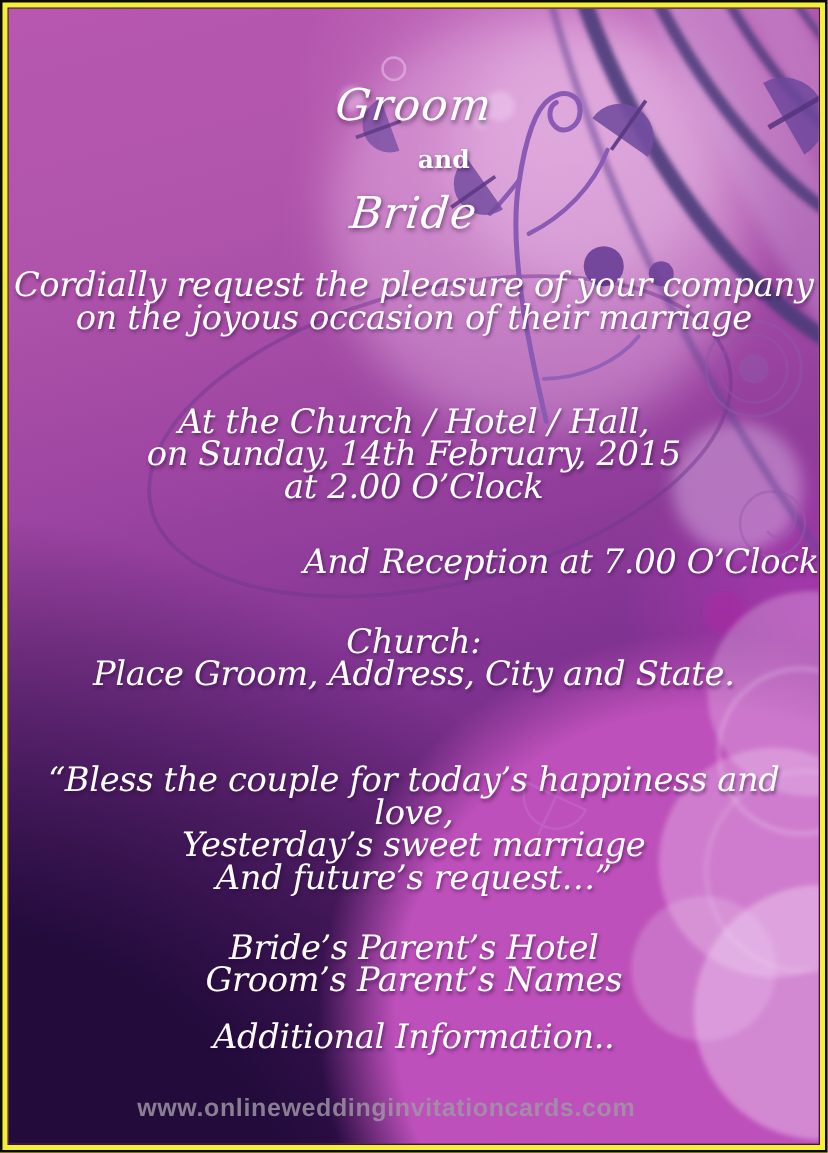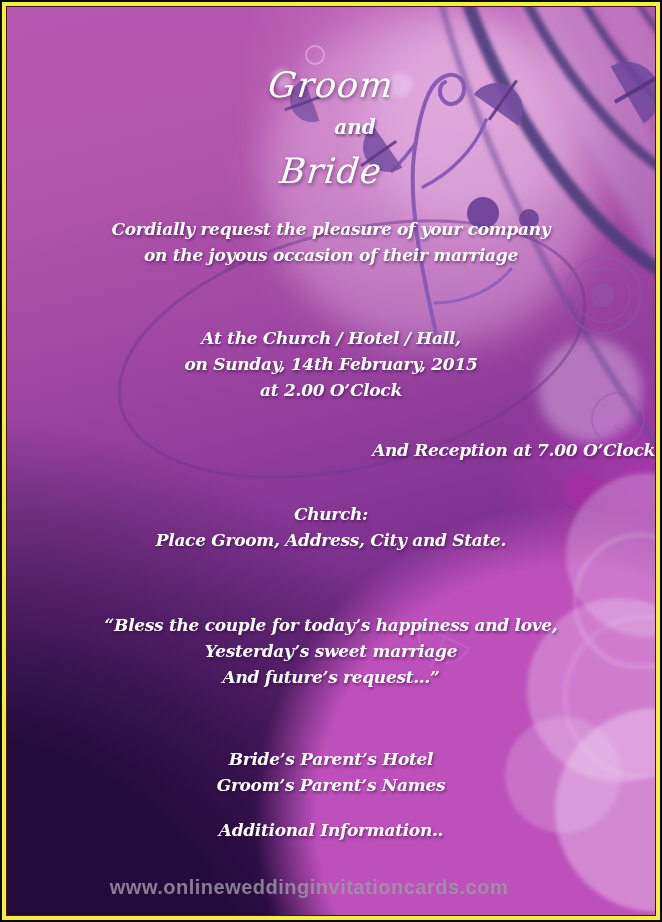--- a/index.html
+++ b/index.html
@@ -19,25 +19,25 @@
   }
   .decor{position:absolute;inset:0;width:100%;height:100%;}
   .content{position:absolute;inset:0;}
   .line,.block{position:absolute;left:0;right:0;text-align:center;}
   .script{
     font-family:"DejaVu Serif",serif;font-style:italic;color:#fff;
     transform:skewX(-6deg);letter-spacing:1px;
     text-shadow:1px 2px 4px rgba(45,5,60,0.6);
   }
   .title{font-size:35px;line-height:44px;}
-  .and{font-family:"DejaVu Serif",serif;font-style:italic;font-weight:bold;
+  .and{font-family:"DejaVu Serif",serif;font-weight:bold;
     font-size:20px;color:#fff;text-shadow:1px 2px 3px rgba(45,5,60,0.6);padding-left:48px;}
   .body-text{
-    font-family:"DejaVu Serif",serif;font-style:italic;font-weight:bold;
-    font-size:17px;line-height:26px;color:#fff;letter-spacing:-0.3px;
+    font-family:"DejaVu Serif",serif;font-style:italic;font-weight:normal;
+    font-size:27px;line-height:26px;color:#fff;letter-spacing:-0.3px;
     text-shadow:1px 2px 3px rgba(45,5,60,0.55);
   }
   .watermark{
     font-family:"Liberation Sans","DejaVu Sans",sans-serif;font-weight:bold;
     font-size:20px;color:rgba(160,151,166,0.82);letter-spacing:0.5px;
     transform:translateX(-22px);
   }
   .t-groom{top:56px;}
   .t-and{top:108px;}
   .t-bride{top:142px;}

